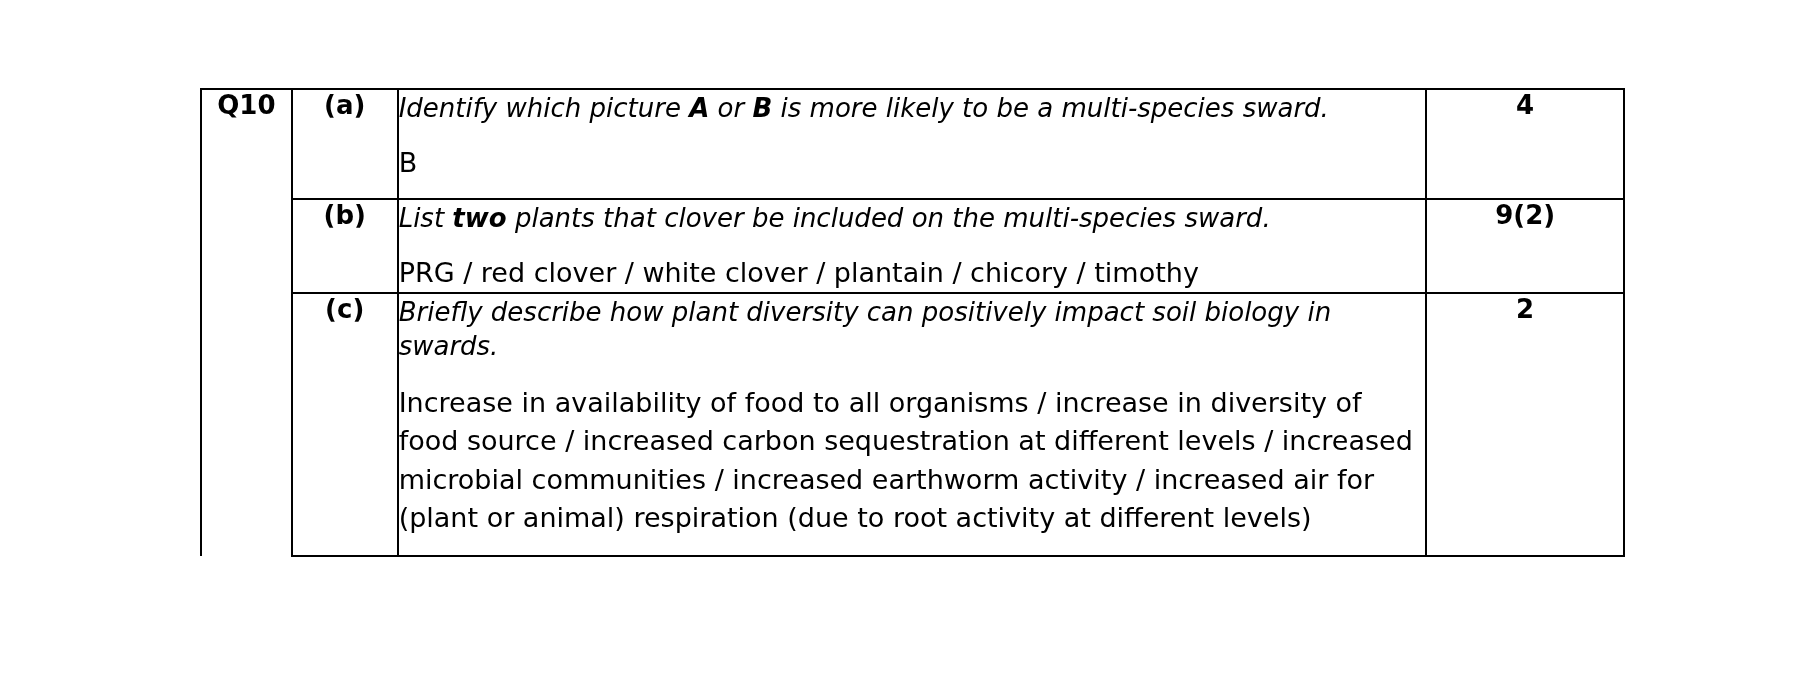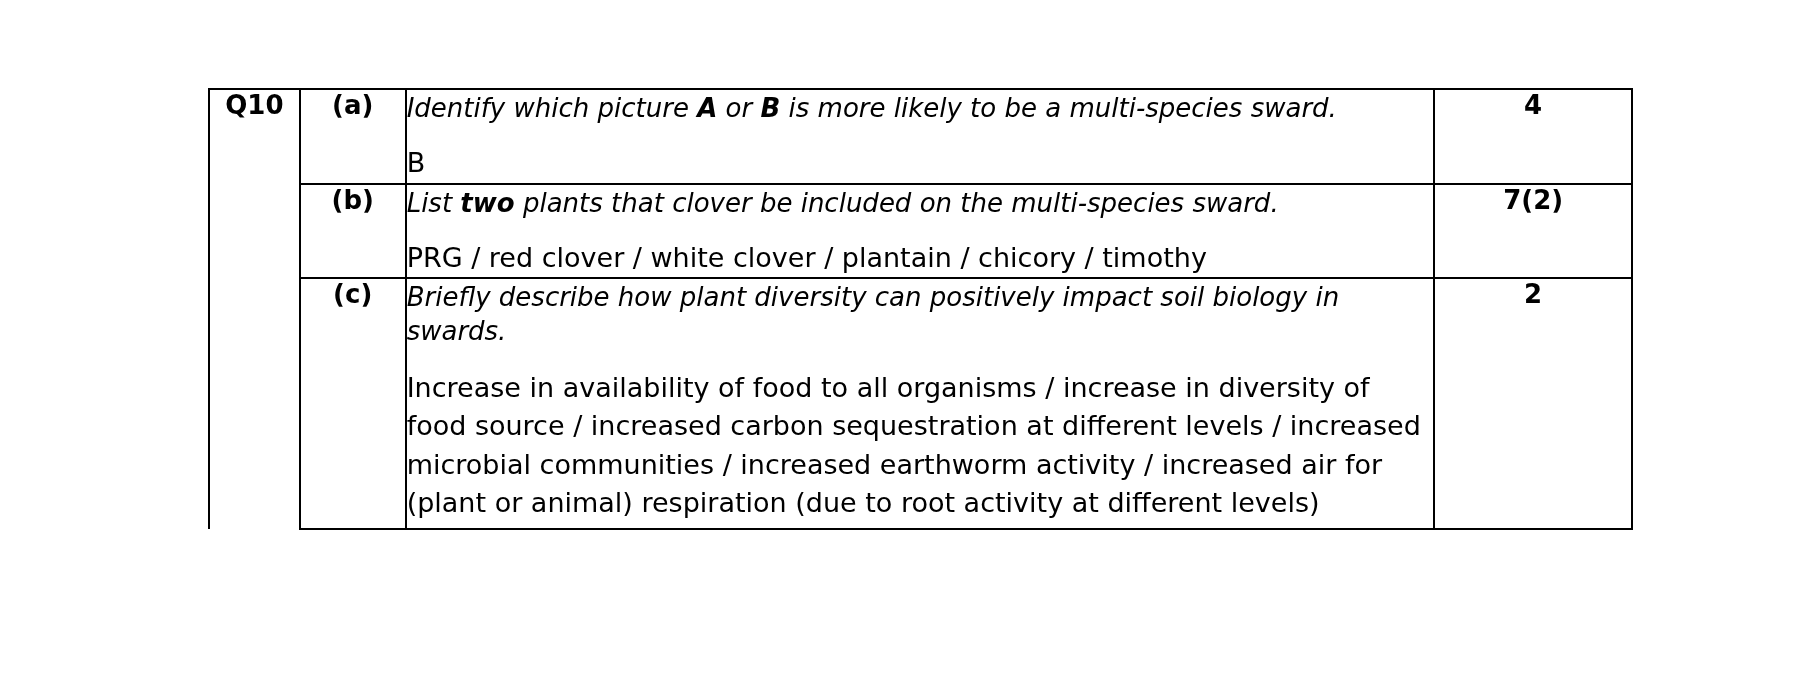--- a/index.html
+++ b/index.html
@@ -14,21 +14,21 @@
     color: #000000;
     overflow: hidden;
   }
   .page {
     position: relative;
     width: 1818px;
     height: 674px;
   }
   .marking-table {
     position: absolute;
-    left: 208px;
+    left: 200px;
     top: 88px;
     width: 1425px;
     border-collapse: collapse;
     table-layout: fixed;
   }
   .marking-table td {
     border: 2px solid #000000;
     vertical-align: top;
     padding: 0;
   }
@@ -82,22 +82,22 @@
   }
   .answer-tight {
     margin-top: 18px;
   }
   .markscell {
     font-weight: bold;
     font-size: 26px;
     text-align: center;
     vertical-align: middle;
   }
-  .row-a .bodycell { padding-bottom: 1px; border-radius: 18px; }
-  .row-c .bodycell { padding-bottom: 6px; }
+  .row-a .bodycell { padding-bottom: 16px; border-radius: 18px; }
+  .row-c .bodycell { padding-bottom: 18px; }
 </style>
 </head>
 <body>
 
 <div class="page">
 
   <table class="marking-table">
     <colgroup>
       <col class="col-q">
       <col class="col-part">
@@ -128,21 +128,21 @@
         <td class="partcell">
           <span>(b)</span>
         </td>
         <td class="bodycell">
           <p class="prompt">
             <span>List </span><b>two</b><span> plants that clover be included on the multi-species sward</span><span>.</span>
           </p>
           <p class="answer answer-tight">PRG / red clover / white clover / plantain / chicory / timothy</p>
         </td>
         <td class="markscell">
-          <span>7(2)</span>
+          <span>9(2)</span>
         </td>
       </tr>
 
       <tr class="row-c">
         <td class="qcell qcell-empty"></td>
         <td class="partcell">
           <span>(c)</span>
         </td>
         <td class="bodycell">
           <p class="prompt">Briefly describe how plant diversity can positively impact soil biology in swards.</p>

